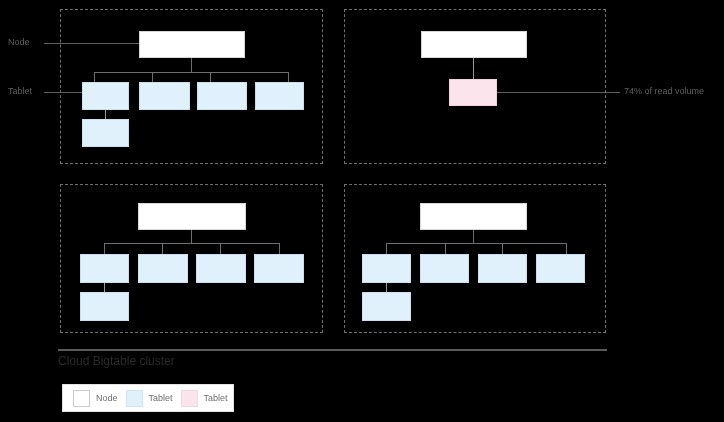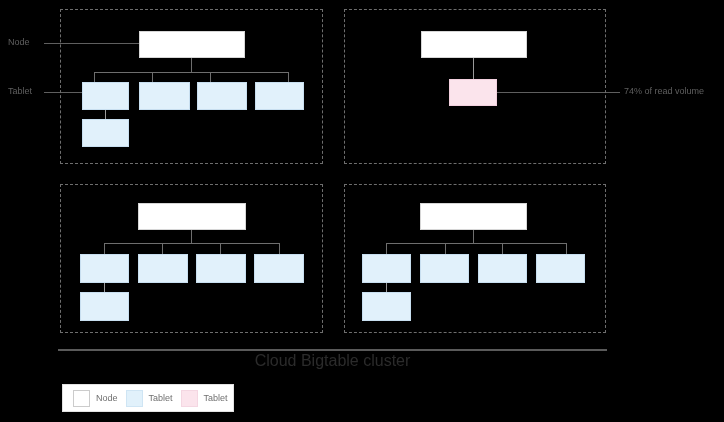--- a/index.html
+++ b/index.html
@@ -68,24 +68,24 @@
 
   
   .cluster-rule {
     position: absolute;
     height: 2px;
     background: #5a5a5a;
   }
   .cluster-caption {
     position: absolute;
     color: #2b2b2b;
-    font-size: 16px;
+    font-size: 12px;
     line-height: 12px;
     white-space: nowrap;
-    text-align: center;
+    text-align: left;
   }
 
   
   #legend {
     position: absolute;
     background: #ffffff;
     border: 1px solid #e2e2e2;
     display: flex;
     align-items: center;
     box-sizing: border-box;

